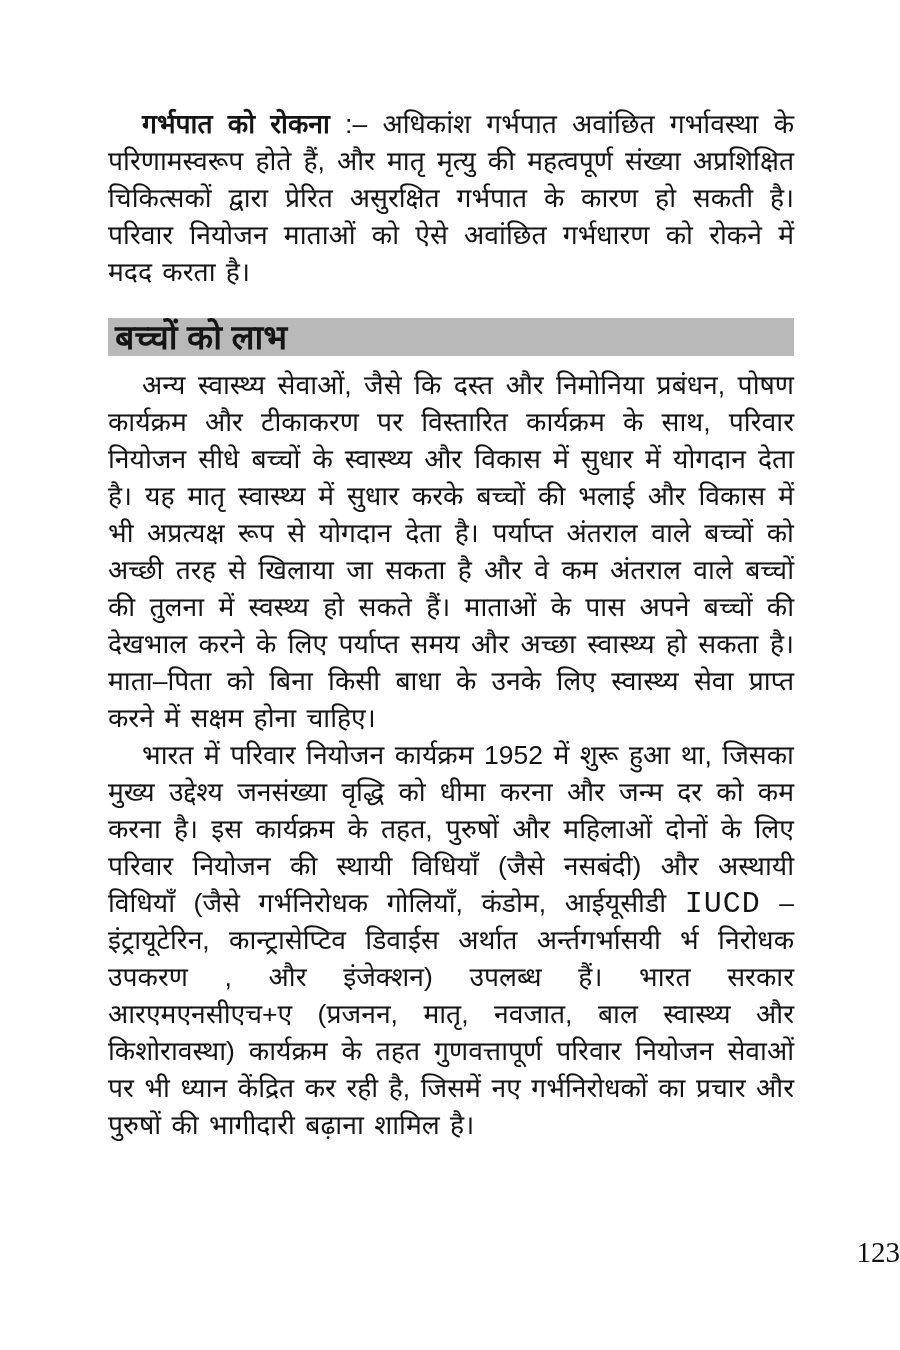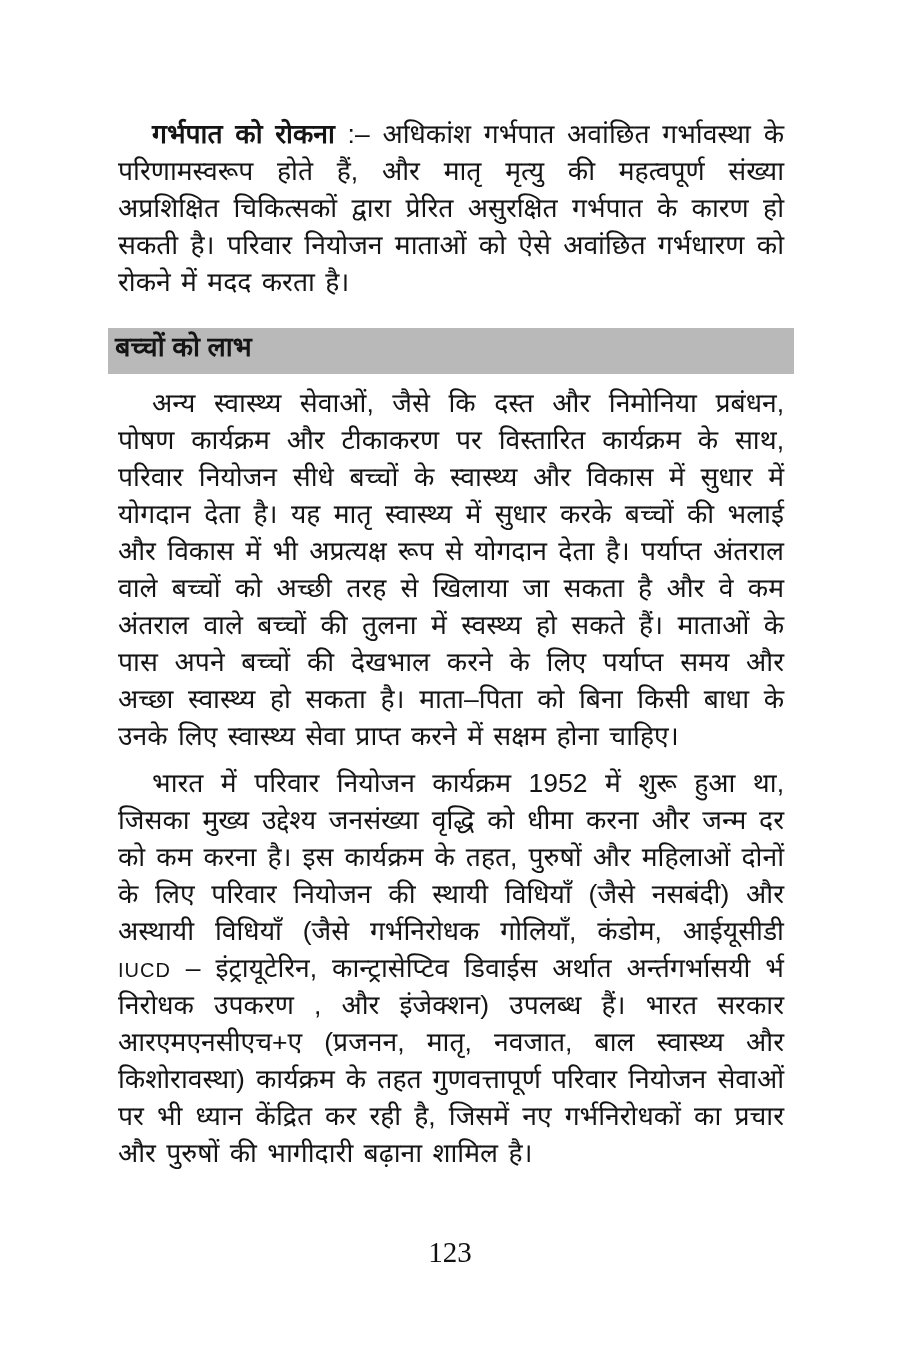--- a/index.html
+++ b/index.html
@@ -15,56 +15,56 @@
     color: #141414;
     overflow: hidden;
   }
   .content {
     position: absolute;
     left: 108px;
     top: 106px;
     width: 686px;
   }
   .para {
-    margin: 10px;
+    margin: 0;
     font-size: 26.5px;
     line-height: 37px;
     text-align: justify;
     text-indent: 34px;
     word-spacing: 3px;
   }
   .section-heading {
     background: #b9b9b9;
-    font-size: 27px;
+    font-size: 34px;
     font-weight: bold;
-    height: 46px;
+    height: 38px;
     line-height: 38px;
     padding: 0 0 0 7px;
     margin: 27px 0 11px 0;
     white-space: nowrap;
     overflow: hidden;
   }
   .lead-bold {
     font-weight: bold;
   }
   .lead-sep {
     font-weight: normal;
   }
   .latin-acronym {
-    font-family: Liberation Sans, sans-serif;
-    font-size: 20px;
+    font-family: Liberation Mono, monospace;
+    font-size: 30px;
     letter-spacing: 1px;
     line-height: 0;
   }
   .page-number {
     position: absolute;
     top: 1236px;
     left: 0;
     width: 900px;
-    text-align: center;
+    text-align: right;
     font-family: "Liberation Serif", serif;
     font-size: 29px;
     color: #111111;
   }
 </style>
 </head>
 <body>
 
 <div class="page">
   <div class="content">

